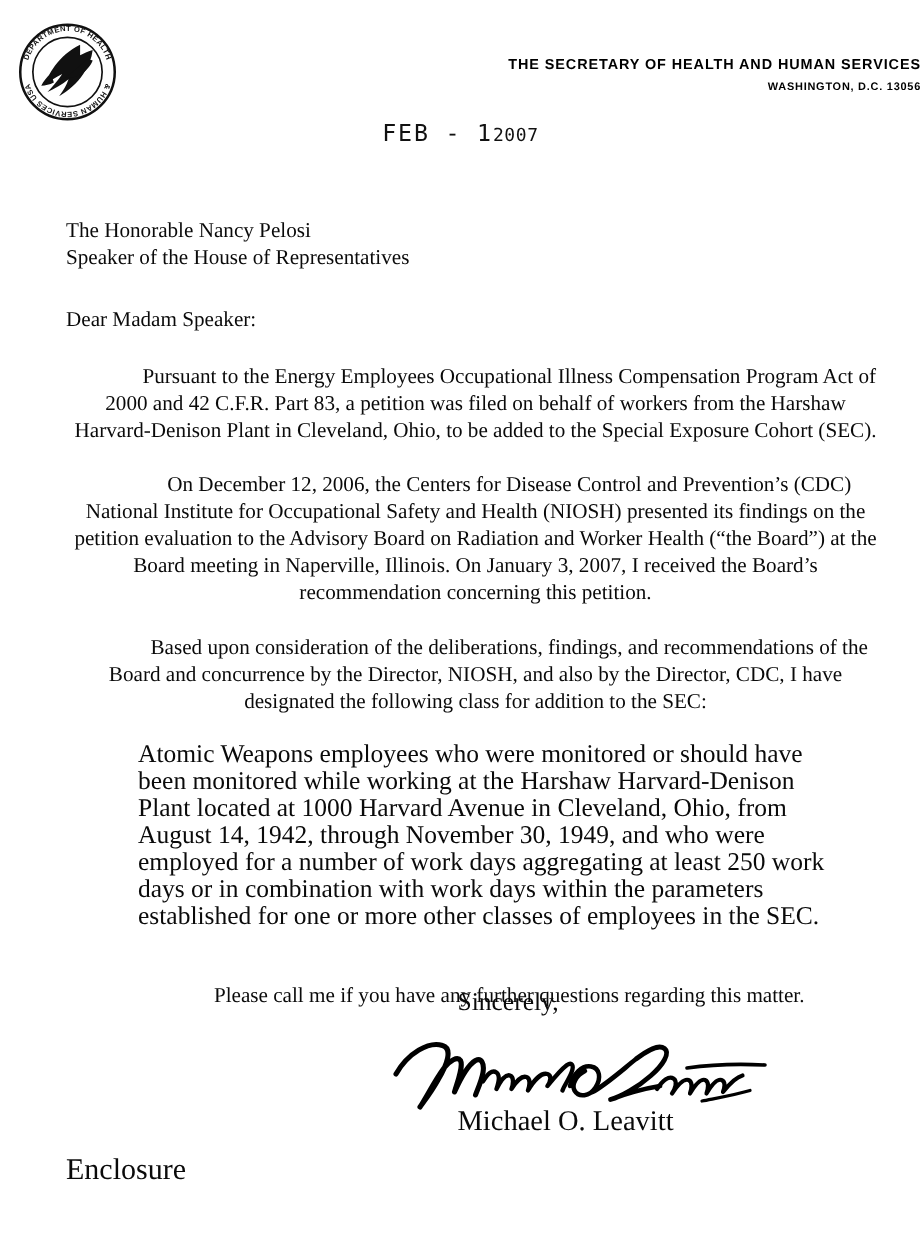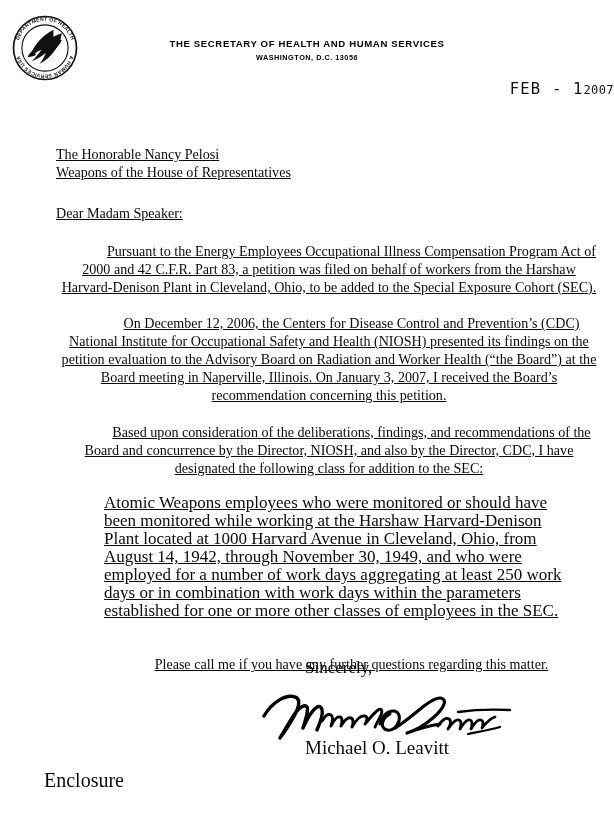--- a/index.html
+++ b/index.html
@@ -37,21 +37,21 @@
     top: 13px;
     width: 70px;
     height: 70px;
   }
 
   .agency-lines {
     position: absolute;
     left: 0;
     top: 38px;
     width: 614px;
-    text-align: center;
+    text-align: right;
   }
   .agency-title {
     font-family: "Liberation Sans", "DejaVu Sans", sans-serif;
     font-size: 9.6px;
     font-weight: bold;
     letter-spacing: 0.62px;
     color: #000;
     line-height: 12px;
   }
   .agency-sub {
@@ -62,41 +62,40 @@
     color: #000;
     line-height: 11px;
     margin-top: 2px;
   }
 
   .date-stamp {
     position: absolute;
     left: 0;
     top: 79px;
     width: 614px;
-    text-align: right;
+    text-align: center;
     font-family: "DejaVu Sans Mono", "Liberation Mono", monospace;
     color: #111;
     white-space: nowrap;
   }
   .date-stamp .d-main {
     font-size: 15.5px;
     letter-spacing: 1.2px;
   }
   .date-stamp .d-year {
     font-size: 12px;
     letter-spacing: 0.4px;
   }
 
   
   .body-area {
     position: absolute;
-    left: 56px;
+    left: 44px;
     top: 146px;
     width: 546px;
-    text-decoration: underline;
   }
 
   .addr-line {
     font-size: 14.1px;
     line-height: 17.6px;
     white-space: nowrap;
   }
 
   .salutation {
     font-size: 14.1px;
@@ -209,21 +208,21 @@
 
     <div class="date-stamp">
       <span class="d-main">FEB - 1</span><span class="d-year">2007</span>
     </div>
   </div>
 
   <div class="body-area">
 
     <div>
       <div class="addr-line">The Honorable Nancy Pelosi</div>
-      <div class="addr-line">Weapons of the House of Representatives</div>
+      <div class="addr-line">Speaker of the House of Representatives</div>
     </div>
 
     <div class="salutation">Dear Madam Speaker:</div>
 
     <div class="gap-a"></div>
     <p class="para">Pursuant to the Energy Employees Occupational Illness Compensation Program Act of 2000 and 42 C.F.R. Part 83, a petition was filed on behalf of workers from the Harshaw Harvard-Denison Plant in Cleveland, Ohio, to be added to the Special Exposure Cohort (SEC).</p>
 
     <div class="gap-b"></div>
     <p class="para">On December 12, 2006, the Centers for Disease Control and Prevention’s (CDC) National Institute for Occupational Safety and Health (NIOSH) presented its findings on the petition evaluation to the Advisory Board on Radiation and Worker Health (“the Board”) at the Board meeting in Naperville, Illinois.  On January 3, 2007, I received the Board’s recommendation concerning this petition.</p>
 

